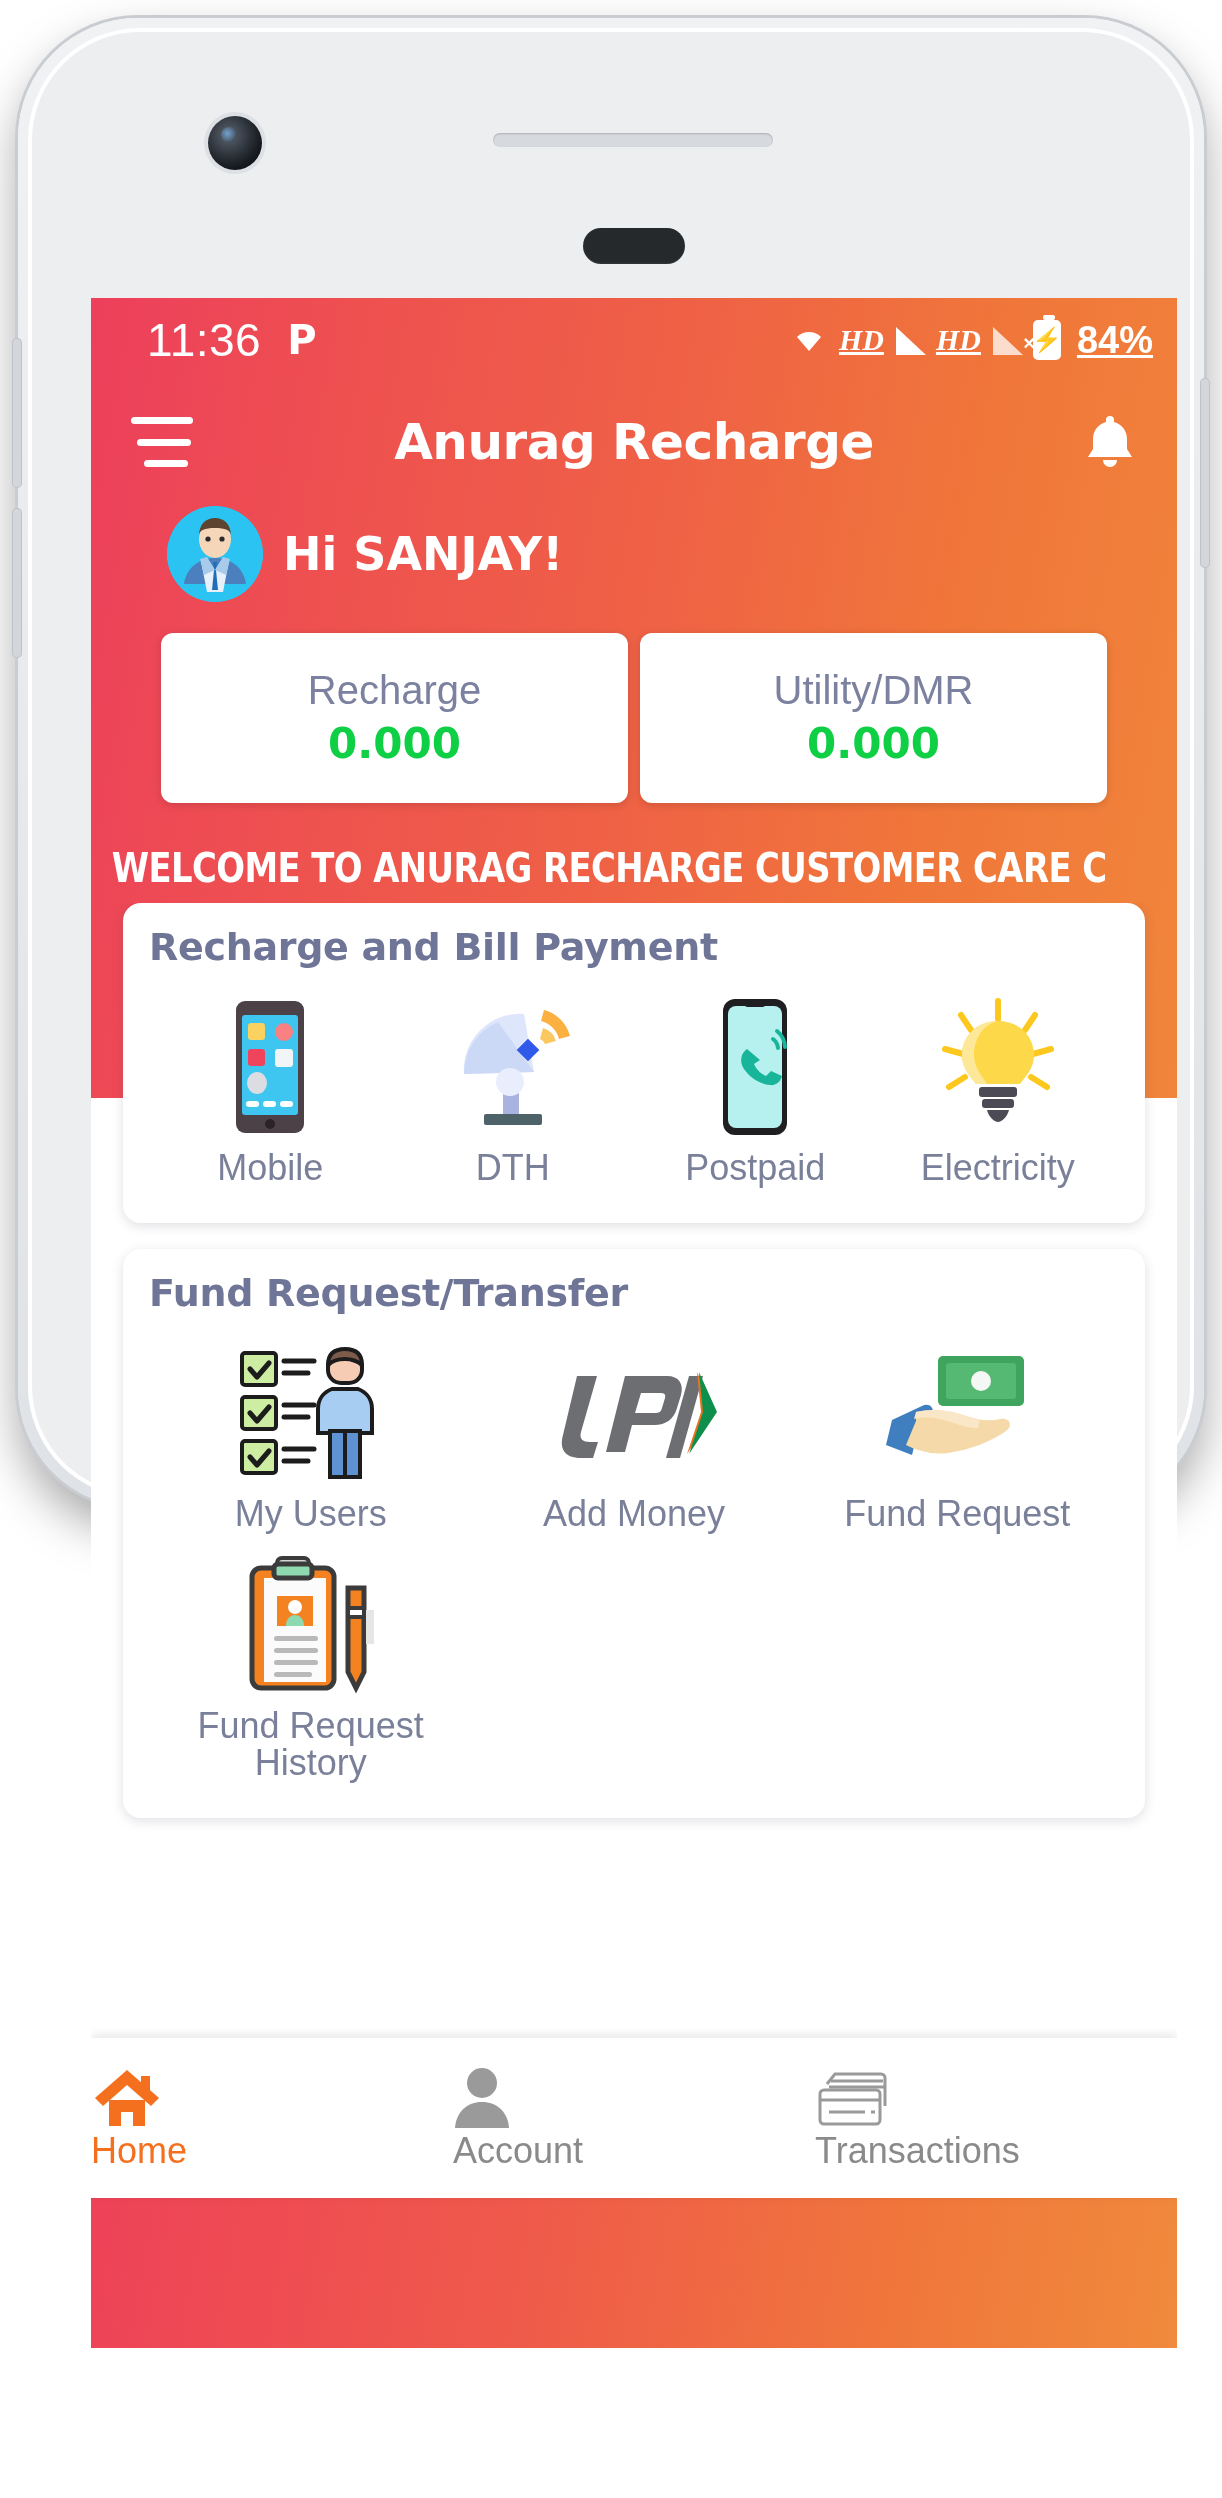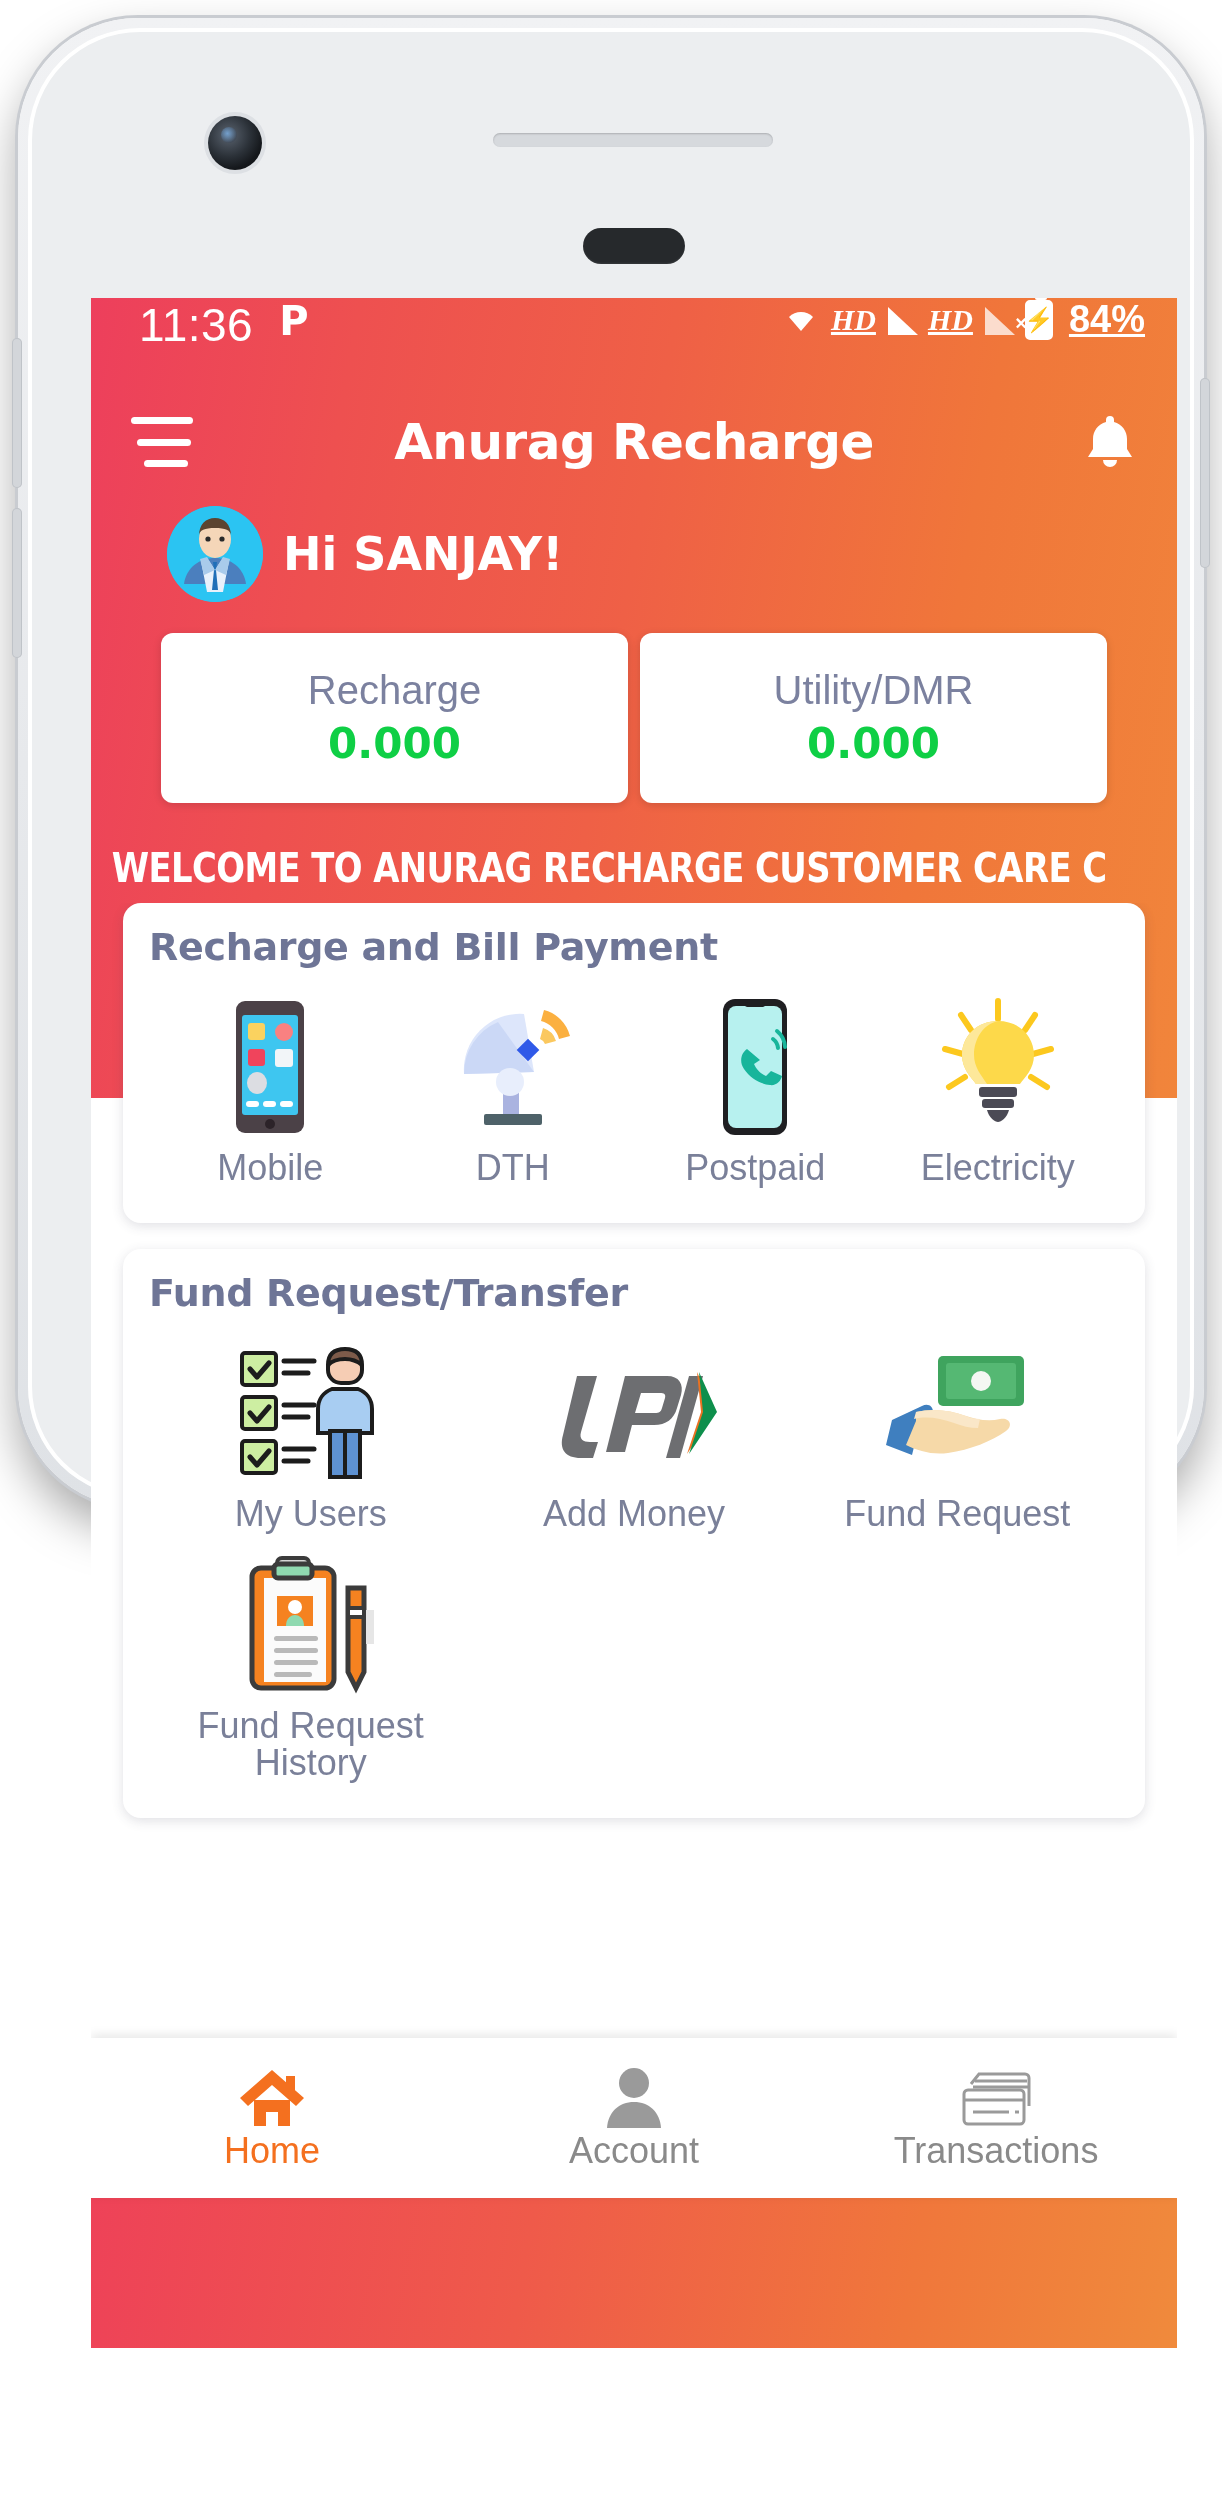--- a/index.html
+++ b/index.html
@@ -47,22 +47,22 @@
   }
 
   
   .hdr-grad{
     position:absolute; left:0; top:0; width:100%; height:800px;
     background:linear-gradient(100deg,#ed3f5c 0%, #ee5050 22%, #ef6046 48%, #f0763a 75%, #f1853b 100%);
   }
 
   
   .statusbar{
-    position:absolute; left:8px; top:0; width:100%; height:84px;
-    display:flex; align-items:flex-start; padding:0 40px; color:#fff; z-index:5;
+    position:absolute; left:16px; top:0; width:100%; height:84px;
+    display:flex; align-items:center; padding:0 40px; color:#fff; z-index:5;
   }
   .sb-time{ font-size:46px; font-weight:400; letter-spacing:.5px; }
   .sb-p{ font-size:40px; font-weight:700; margin-left:26px; font-family:"DejaVu Sans", sans-serif; }
   .sb-right{ margin-left:auto; display:flex; align-items:center; gap:10px;text-decoration:underline; }
   .hd-txt{ font-size:30px; font-weight:700; font-style:italic; font-family:"Liberation Serif", serif; }
   .sb-batt{ font-size:38px; font-weight:700; margin-left:6px; }
 
   .ico-wifi{ width:40px; height:30px; position:relative; }
   .ico-sig{ width:32px; height:30px; position:relative; }
   .ico-sig i{ position:absolute; right:0; bottom:0; width:0; height:0;
@@ -117,21 +117,21 @@
   .grid3 { display:flex; flex-wrap:wrap; }
   .grid3 > .tile{ width:33.33%; }
   .tile{ display:flex; flex-direction:column; align-items:center; gap:12px; padding:14px 4px 8px; cursor:pointer;}
   .tile-ico{ height:140px; display:flex; align-items:center; justify-content:center;}
   .tile-ico svg{ display:block; }
   .tile-lbl{ font-size:36px; color:#7a8099; text-align:center; line-height:1.05; }
 
   
   .bottomnav{ position:absolute; left:0; bottom:150px; width:100%; height:160px; background:#fff;
      box-shadow:0 -3px 10px rgba(0,0,0,.10); display:flex; z-index:20;}
-  .nav-item{ flex:1; display:flex; flex-direction:column; align-items:center; justify-content:center; cursor:pointer;}
+  .nav-item{ flex:1; display:flex; flex-direction:column; justify-content:center; cursor:pointer;}
   .nav-ico{ height:66px; display:flex; align-items:flex-end; }
   .nav-lbl{ font-size:36px; color:#8a8a8a; }
   .nav-item.active .nav-lbl{ color:#f4701f; }
 
   
   .botstrip{ position:absolute; left:0; bottom:0; width:100%; height:150px;
      background:linear-gradient(100deg,#ee4258 0%, #ef5a4a 40%, #f0773b 75%, #f08a3c 100%); z-index:19;}
 
   
   .chin-bar{ position:absolute; left:455px; bottom:42px; width:300px; height:12px; border-radius:8px; background:#d9dce0;}

